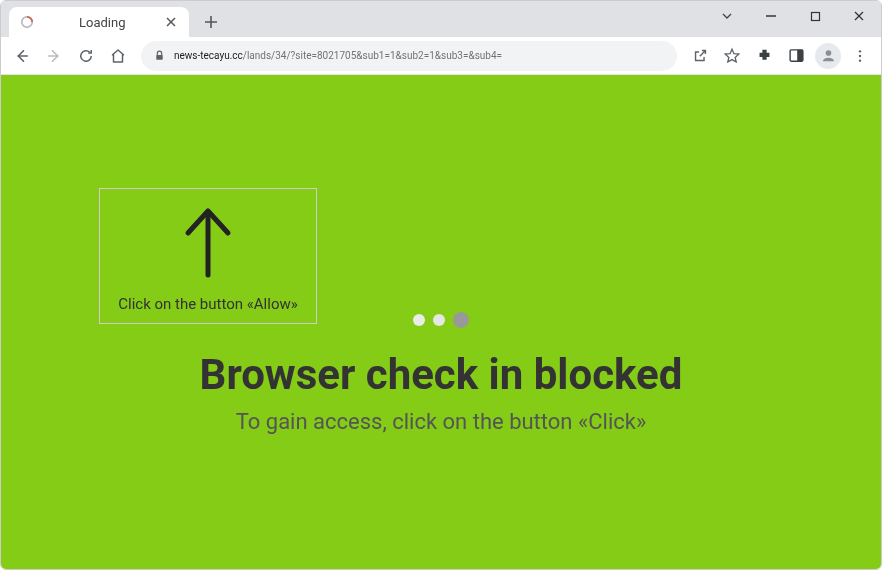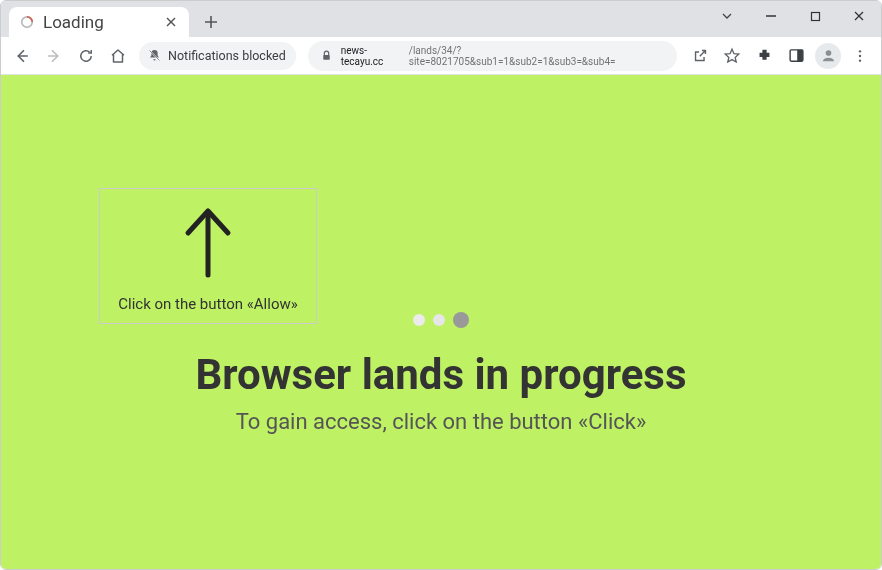--- a/index.html
+++ b/index.html
@@ -21,23 +21,24 @@
   }
   .tab {
     display: flex;
     align-items: center;
     background: #fff;
     height: 30px;
     margin-left: 8px;
     border-radius: 8px 8px 0 0;
     padding: 0 10px;
     min-width: 180px;
-    font-size: 17px;
+    font-size: 13px;
     color: #444;
     position: relative;
+    gap: 36px;
   }
   .tab .favicon {
     width: 16px; height: 16px;
     margin-right: 8px;
     display: flex; align-items: center; justify-content: center;
   }
   .tab .tab-title { flex: 1; }
   .tab .tab-close {
     width: 16px; height: 16px;
     display: flex; align-items: center; justify-content: center;
@@ -111,21 +112,21 @@
     width: 26px; height: 26px;
     border-radius: 50%;
     background: #e7eaed;
     display: flex; align-items: center; justify-content: center;
     color: #6b7075;
   }
   .content {
     position: relative;
     width: 100%;
     height: calc(100% - 74px);
-    background: #bef264;
+    background: #84cc16;
     text-decoration: underline;
   }
   .callout {
     position: absolute;
     left: 98px;
     top: 113px;
     width: 218px;
     height: 136px;
     border: 1px solid #ccc;
     display: flex;
@@ -244,29 +245,20 @@
         <path d="M19 12 a7 7 0 1 1 -2.05 -4.95" fill="none" stroke="#5f6368" stroke-width="2"></path>
         <path d="M19 4 L19 8 L15 8" fill="none" stroke="#5f6368" stroke-width="2"></path>
       </svg>
   </div>
   <div class="icon-btn">
     <svg width="18" height="18" viewBox="0 0 24 24">
         <path d="M4 11 L12 4 L20 11 M6 10 V20 H18 V10" fill="none" stroke="#5f6368" stroke-width="2" stroke-linejoin="round"></path>
       </svg>
   </div>
 
-  <div class="chip">
-    <svg width="15" height="15" viewBox="0 0 24 24">
-        <path d="M12 3 a5 5 0 0 1 5 5 v4 l2 3 H5 l2-3 V8 a5 5 0 0 1 5-5 Z" fill="#5f6368"></path>
-        <path d="M10 18 a2 2 0 0 0 4 0" fill="#5f6368"></path>
-        <line x1="4" y1="4" x2="20" y2="20" stroke="#fff" stroke-width="2"></line>
-        <line x1="4" y1="4" x2="20" y2="20" stroke="#5f6368" stroke-width="1.2"></line>
-      </svg>
-    <span>Notifications blocked</span>
-  </div>
 
   <div class="addr">
     <span class="lock">
       <svg width="13" height="13" viewBox="0 0 24 24">
           <rect x="6" y="11" width="12" height="9" rx="1.5" fill="#5f6368"></rect>
           <path d="M8 11 V8 a4 4 0 0 1 8 0 v3" fill="none" stroke="#5f6368" stroke-width="2.2"></path>
         </svg>
     </span>
     <span class="domain">news-tecayu.cc</span>
       <span class="path">/lands/34/?site=8021705&amp;sub1=1&amp;sub2=1&amp;sub3=&amp;sub4=</span>
@@ -322,16 +314,16 @@
     </div>
     <div class="txt">Click on the button «Allow»</div>
   </div>
 
   <div class="dots">
     <div class="dot"></div>
     <div class="dot mid"></div>
     <div class="dot big"></div>
   </div>
 
-  <div class="headline">Browser lands in progress</div>
+  <div class="headline">Browser check in blocked</div>
   <div class="subhead">To gain access, click on the button «Click»</div>
 
 </div>
 
 </body></html>

